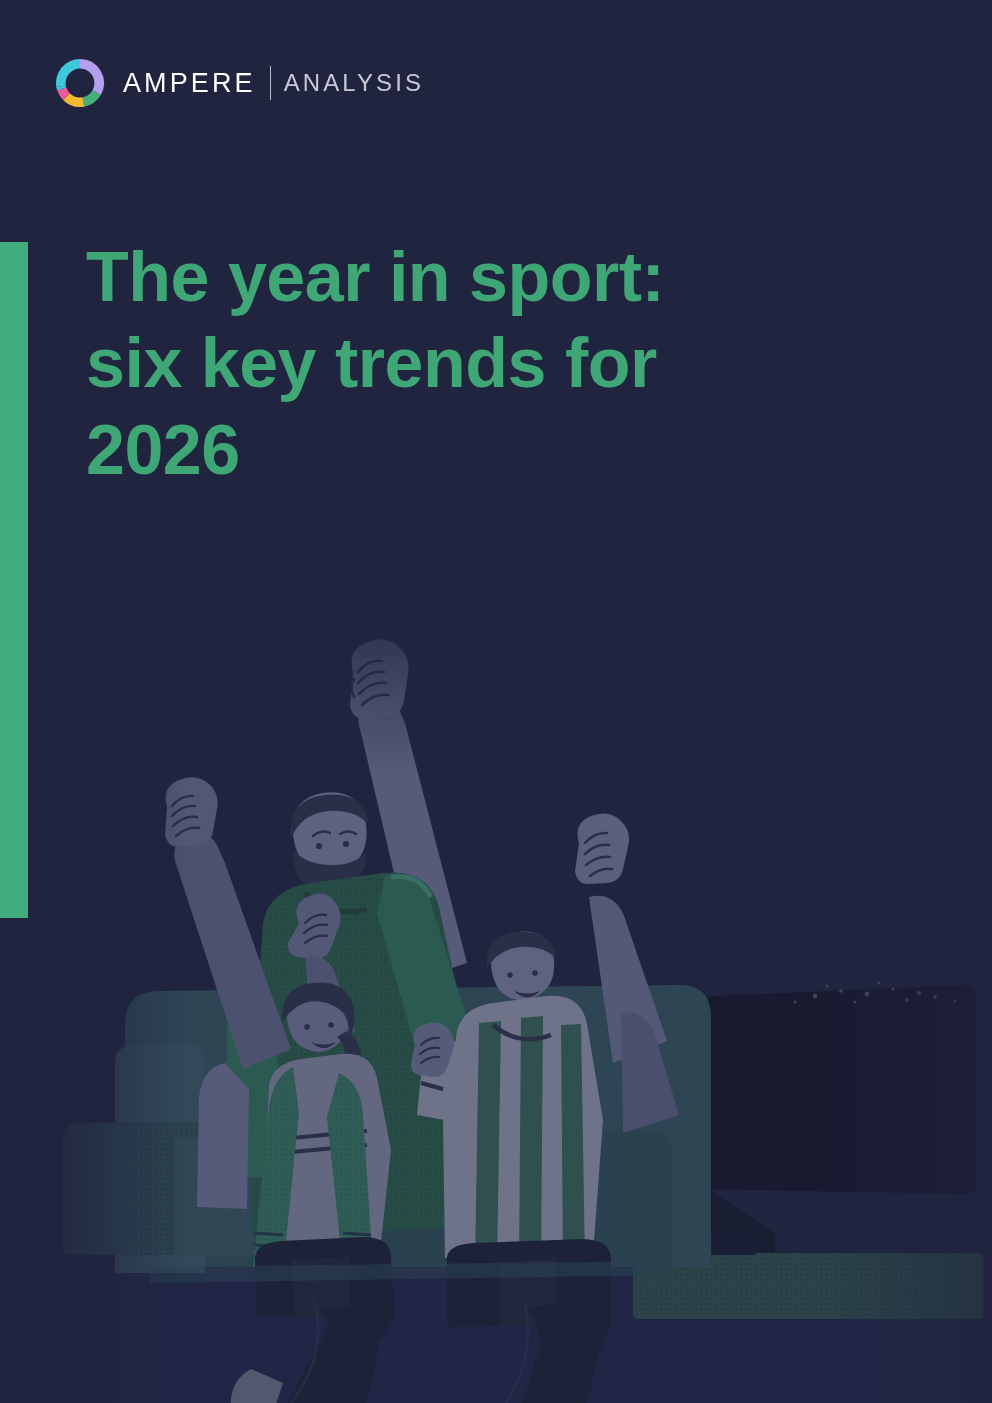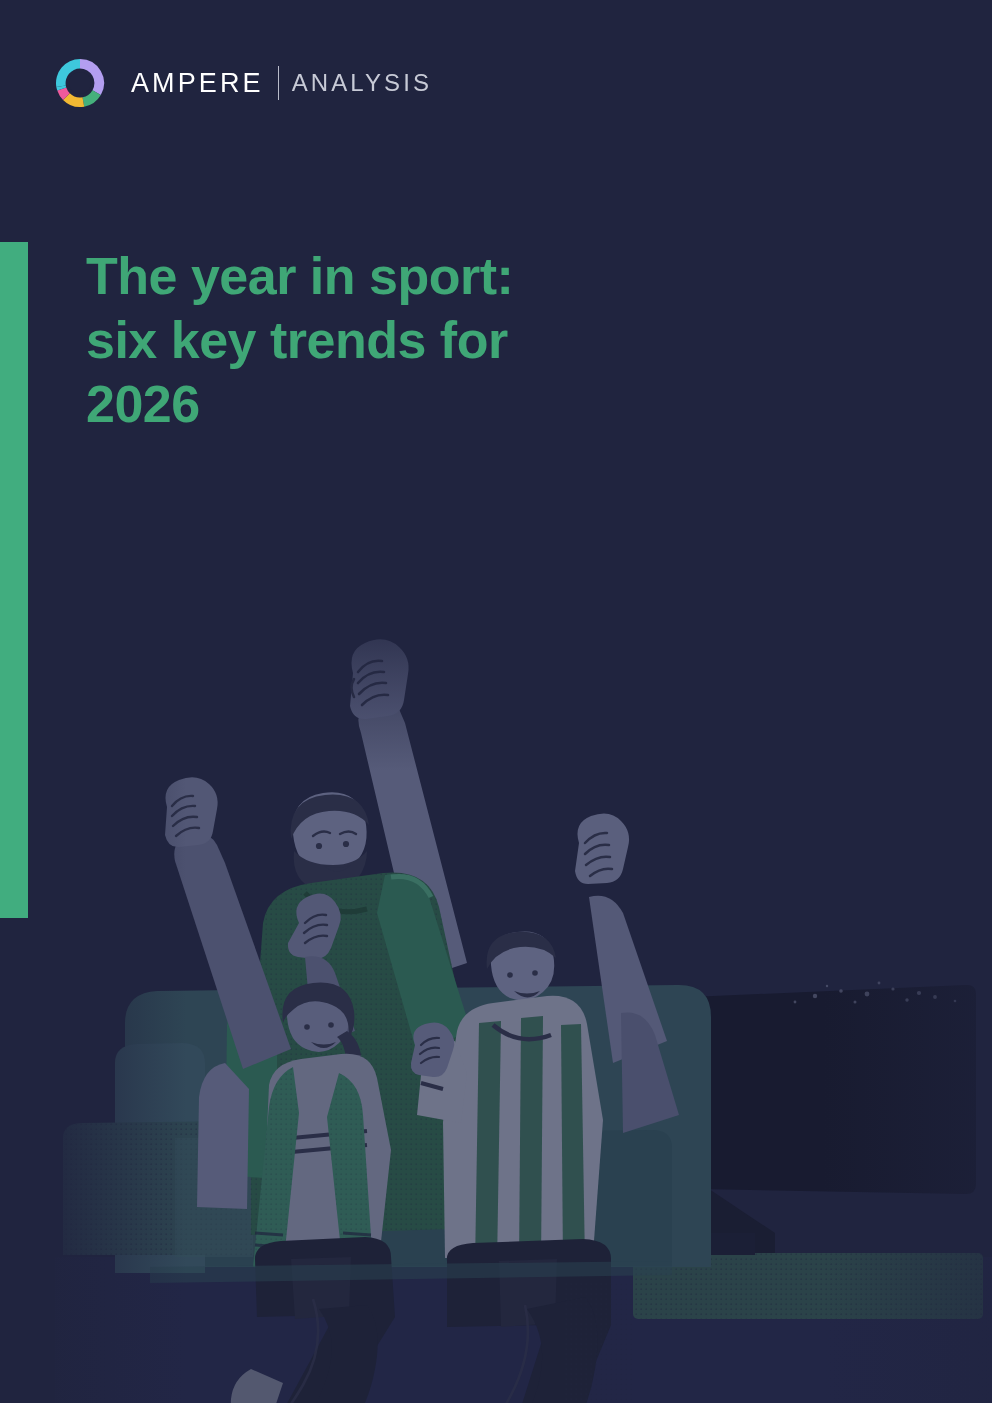--- a/index.html
+++ b/index.html
@@ -14,21 +14,21 @@
     position:relative;
     width:992px; height:1403px;
     background:#20243f;
     overflow:hidden;
   }
 
   
   .logo-row {
     position:absolute;
     left:55px; top:56px;
-    display:flex; align-items:center; gap:8px;
+    display:flex; align-items:center; gap:0px;
     height:54px;
   }
   .logo-mark {
     width:50px; height:50px;
     flex:0 0 50px;
     display:block;
   }
   .logo-word {
     display:flex; align-items:center;
     margin-left:18px;
@@ -61,24 +61,24 @@
   .accent-bar {
     position:absolute;
     left:0px; top:242px;
     width:28px; height:676px;
     background:#41ad7f;
   }
 
   
   .title {
     position:absolute;
-    left:86px; top:244px;
+    left:86px; top:234px;
     width:760px;
     color:#3fa776;
-    font-size:52px;
+    font-size:70px;
     font-weight:bold;
     line-height:1.235;
     letter-spacing:-0.5px;
     white-space:pre-line;
   }
 
   
   .illustration-wrap {
     position:absolute;
     left:55px; top:593px;

